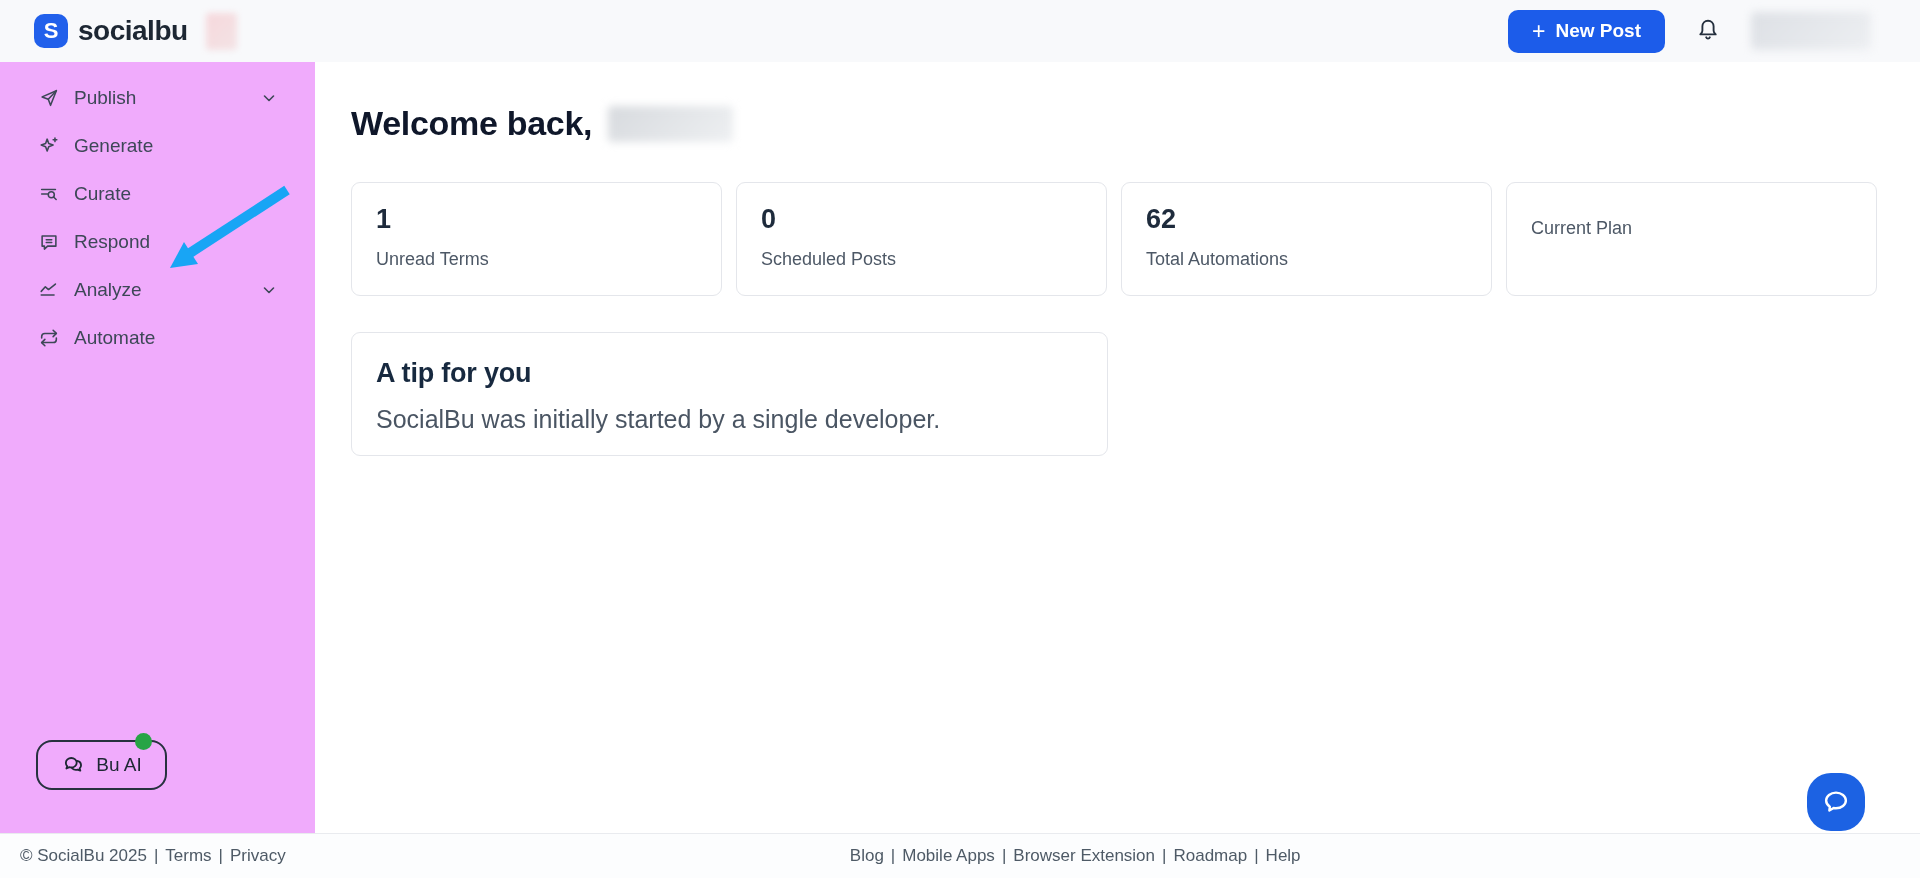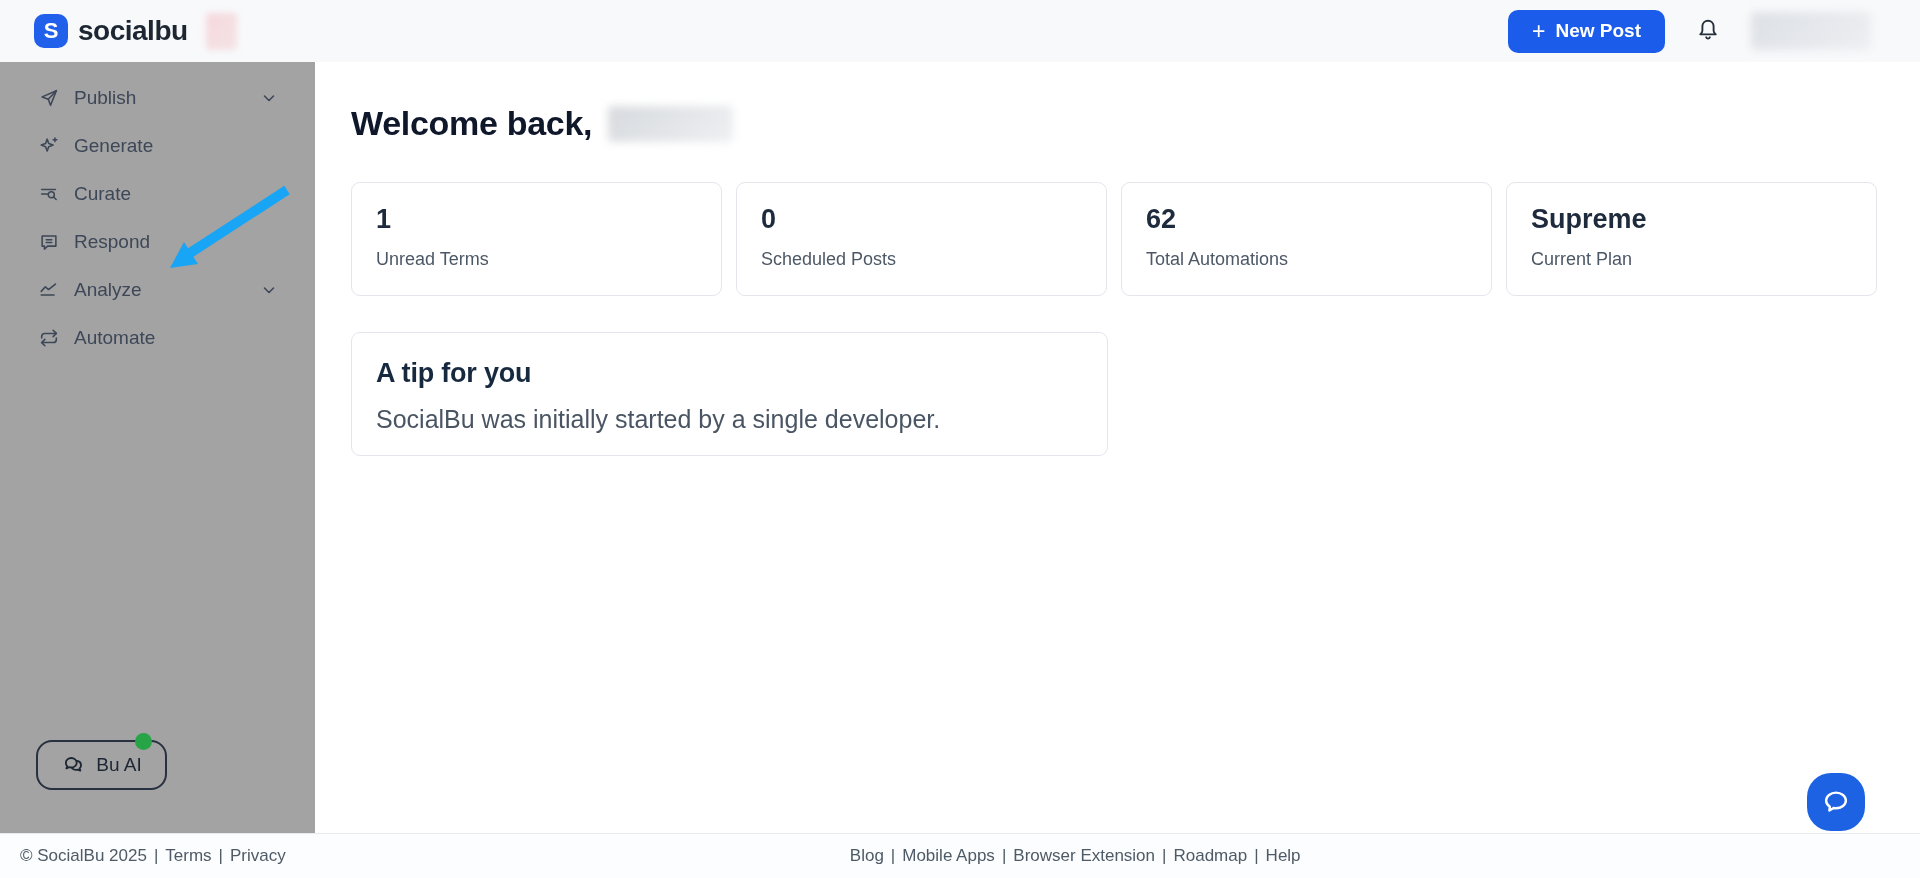--- a/index.html
+++ b/index.html
@@ -42,21 +42,21 @@
   .bell-wrap { width: 30px; height: 32px; display: flex; align-items: center; justify-content: center; cursor: pointer; }
   .blur-user {
     width: 120px; height: 38px; border-radius: 5px;
     background: linear-gradient(135deg, #dde0e5, #edeff2);
     filter: blur(4px); cursor: pointer;
   }
 
   
   .sidebar {
     position: absolute; top: 62px; left: 0; width: 315px; height: 771px;
-    background: #a3a3a3; z-index: 4;
+    background: #f0abfc; z-index: 4;
   }
   .nav { position: absolute; top: 12px; left: 0; width: 100%; }
   .nav-item {
     height: 48px; display: flex; align-items: center; padding: 0 37px;
     cursor: pointer; color: #3d4757;
   }
   .nav-icon { width: 24px; height: 24px; flex: 0 0 24px; display: flex; align-items: center; justify-content: center; }
   .nav-label { margin-left: 13px; font-size: 19px; color: #3d4757; }
   .nav-chevron { margin-left: auto; width: 18px; height: 18px; display: flex; align-items: center; justify-content: center; }
 
@@ -269,21 +269,20 @@
       </div>
       <div class="stat-card">
         <div class="stat-value">0</div>
         <div class="stat-label">Scheduled Posts</div>
       </div>
       <div class="stat-card">
         <div class="stat-value">62</div>
         <div class="stat-label">Total Automations</div>
       </div>
       <div class="stat-card">
-        <div class="stat-value">Supreme</div>
         <div class="stat-label">Current Plan</div>
       </div>
     </div>
 
     <div class="info-row">
       <div class="info-card tip-card">
         <div class="info-title">A tip for you</div>
         <div class="info-body">SocialBu was initially started by a single developer.</div>
       </div>
     </div>

